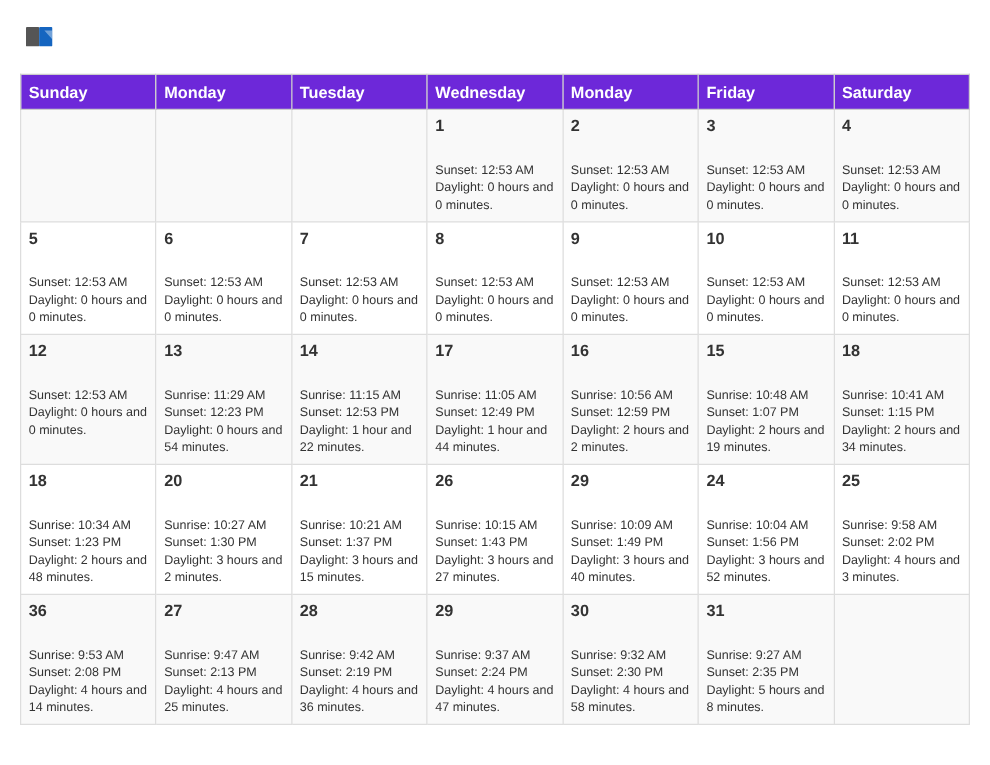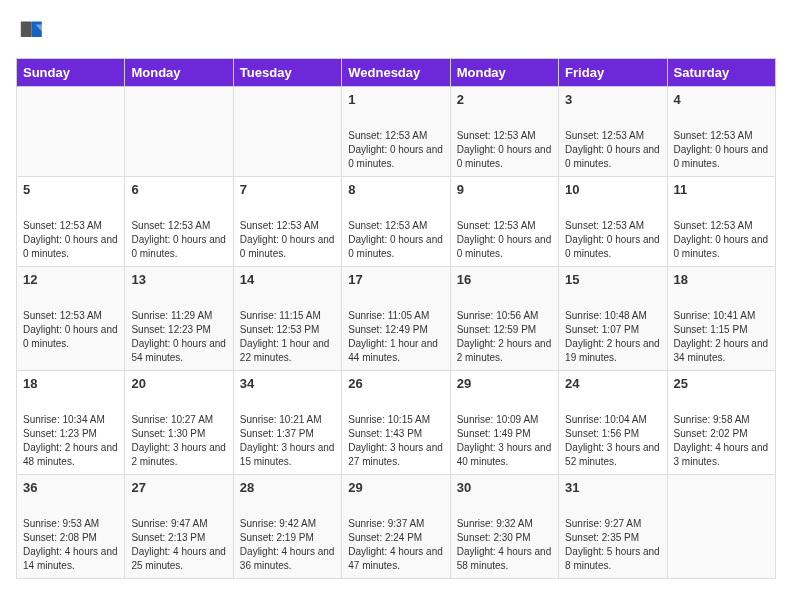--- a/index.html
+++ b/index.html
@@ -237,21 +237,21 @@
 Sunset: 1:23 PM
 Daylight: 2 hours and 48 minutes.</div>
         </td>
         <td>
           <span class="day-num">20</span>
           <div class="cell-content">Sunrise: 10:27 AM
 Sunset: 1:30 PM
 Daylight: 3 hours and 2 minutes.</div>
         </td>
         <td>
-          <span class="day-num">34</span>
+          <span class="day-num">21</span>
           <div class="cell-content">Sunrise: 10:21 AM
 Sunset: 1:37 PM
 Daylight: 3 hours and 15 minutes.</div>
         </td>
         <td>
           <span class="day-num">26</span>
           <div class="cell-content">Sunrise: 10:15 AM
 Sunset: 1:43 PM
 Daylight: 3 hours and 27 minutes.</div>
         </td>

